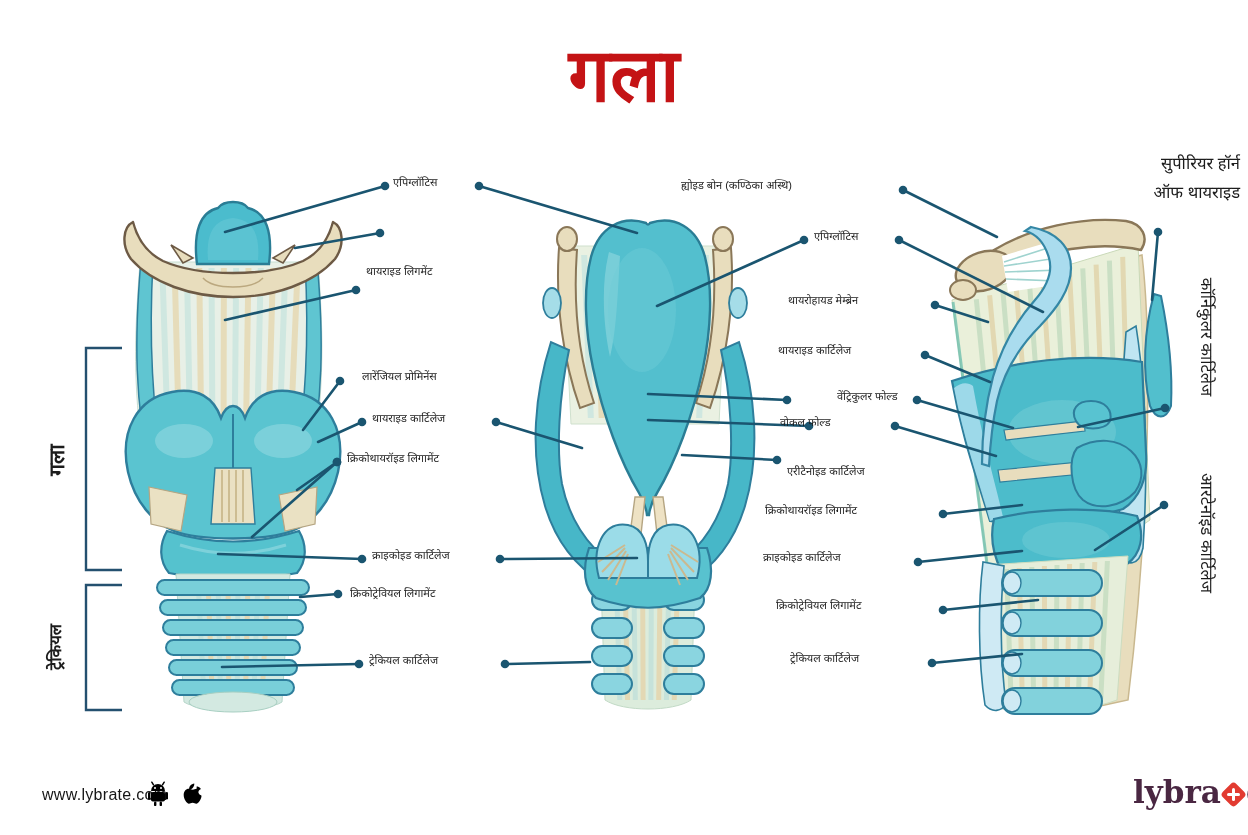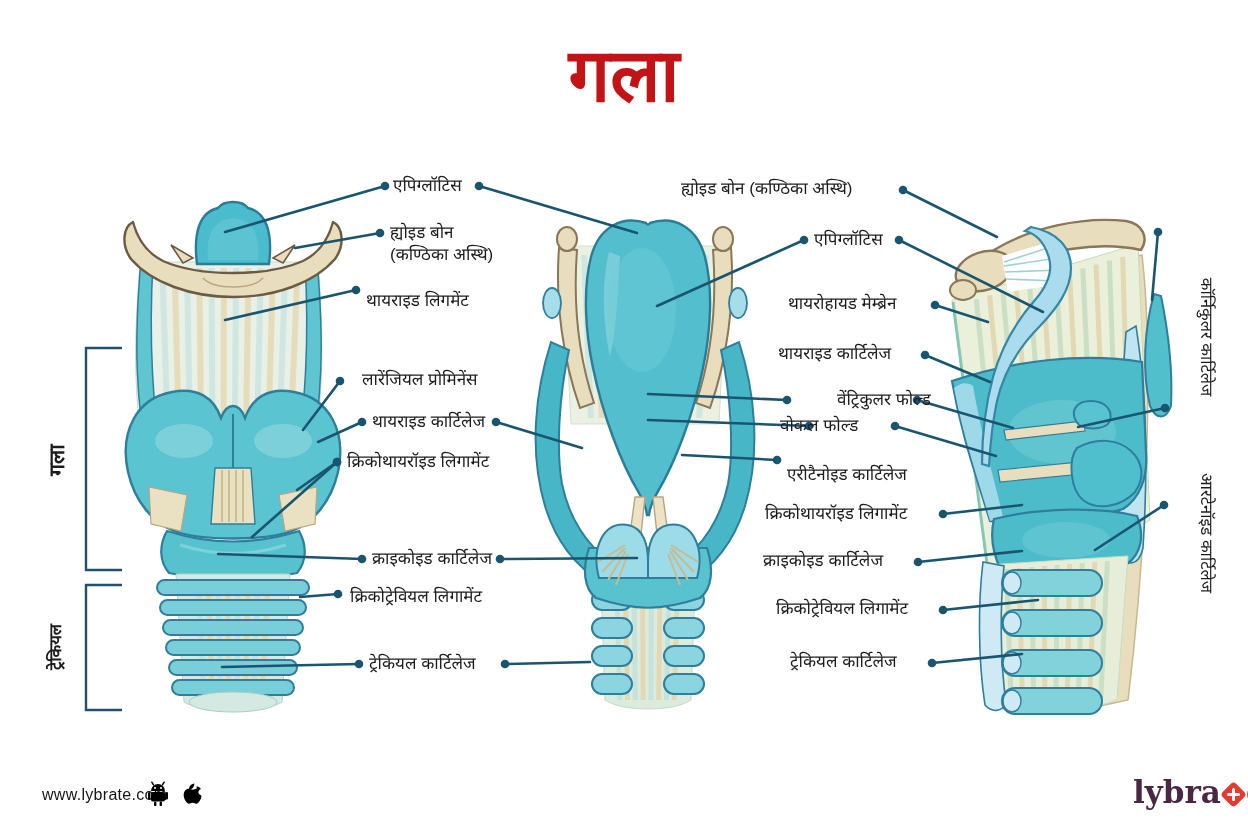--- a/index.html
+++ b/index.html
@@ -1,21 +1,21 @@
 <!DOCTYPE html>
 <html><head>
 <meta charset="utf-8">
 <style>
   html,body{margin:0;padding:0;background:#fff;}
   .canvas{position:relative;width:1248px;height:835px;background:#fff;overflow:hidden;
           font-family:"Liberation Sans",sans-serif;}
   .title{position:absolute;left:0;top:22px;width:100%;text-align:center;margin:0;
          font-family:"Liberation Serif",serif;font-weight:700;font-size:74px;color:#c41315;}
   svg.art{position:absolute;left:0;top:0;}
-  .lbl{position:absolute;font-size:17px;line-height:1.3;color:#1c1c1c;white-space:nowrap;font-weight:500;}
+  .lbl{position:absolute;font-size:11px;line-height:1.3;color:#1c1c1c;white-space:nowrap;font-weight:500;}
   .lbl .sub{display:block;}
   .rot-cw{transform:translate(-50%,-50%) rotate(90deg);transform-origin:center;}
   .rot-ccw{transform:translate(-50%,-50%) rotate(-90deg);transform-origin:center;}
   .sup-horn{position:absolute;right:8px;top:149px;text-align:right;font-size:16.5px;line-height:1.75;color:#1c1c1c;white-space:nowrap;font-weight:500;}
   .side-larynx{font-size:21px;font-weight:600;}
   .side-trachea{font-size:16.5px;font-weight:600;}
   .footer-site{position:absolute;left:42px;top:786px;font-size:16px;color:#161616;letter-spacing:.3px;}
   .footer-icons{position:absolute;left:146px;top:780px;display:flex;gap:10px;align-items:center;}
   .logo{position:absolute;left:1133px;top:774px;display:flex;align-items:center;
         font-family:"DejaVu Serif",serif;font-size:31px;font-weight:600;color:#4a2742;}
@@ -265,44 +265,44 @@
         <line x1="1158" y1="232" x2="1152" y2="300" stroke="#1a5570" stroke-width="2.6" stroke-linecap="round"></line>
         <circle cx="1158" cy="232" r="4.3" fill="#1a5570"></circle>
         <line x1="1165" y1="408" x2="1078" y2="427" stroke="#1a5570" stroke-width="2.6" stroke-linecap="round"></line>
         <circle cx="1165" cy="408" r="4.3" fill="#1a5570"></circle>
         <line x1="1164" y1="505" x2="1095" y2="550" stroke="#1a5570" stroke-width="2.6" stroke-linecap="round"></line>
         <circle cx="1164" cy="505" r="4.3" fill="#1a5570"></circle>
       </g>
   </svg>
 
   <div class="lbl" style="left:393px;top:175px">एपिग्लॉटिस</div>
-  <div class="lbl" style="left:390px;top:222px">
-    <span>ह्योइड बोन</span>
-    <span class="sub">(कण्ठिका अस्थि)</span>
-  </div>
-  <div class="lbl" style="left:366px;top:290px">थायराइड लिगमेंट</div>
+  <div class="lbl" style="left:366px;top:264px">थायराइड लिगमेंट</div>
   <div class="lbl" style="left:362px;top:369px">लारेंजियल प्रोमिनेंस</div>
   <div class="lbl" style="left:372px;top:411px">थायराइड कार्टिलेज</div>
   <div class="lbl" style="left:347px;top:451px">क्रिकोथायरॉइड लिगामेंट</div>
   <div class="lbl" style="left:372px;top:548px">क्राइकोइड कार्टिलेज</div>
   <div class="lbl" style="left:350px;top:586px">क्रिकोट्रेवियल लिगामेंट</div>
   <div class="lbl" style="left:369px;top:653px">ट्रेकियल कार्टिलेज</div>
 
   <div class="lbl" style="left:681px;top:178px">ह्योइड बोन (कण्ठिका अस्थि)</div>
   <div class="lbl" style="left:814px;top:229px">एपिग्लॉटिस</div>
   <div class="lbl" style="left:788px;top:293px">थायरोहायड मेम्ब्रेन</div>
   <div class="lbl" style="left:778px;top:343px">थायराइड कार्टिलेज</div>
   <div class="lbl" style="left:837px;top:389px">वेंट्रिकुलर फोल्ड</div>
   <div class="lbl" style="left:780px;top:415px">वोकल फोल्ड</div>
   <div class="lbl" style="left:787px;top:464px">एरीटैनोइड कार्टिलेज</div>
   <div class="lbl" style="left:765px;top:503px">क्रिकोथायरॉइड लिगामेंट</div>
   <div class="lbl" style="left:763px;top:550px">क्राइकोइड कार्टिलेज</div>
   <div class="lbl" style="left:776px;top:598px">क्रिकोट्रेवियल लिगामेंट</div>
   <div class="lbl" style="left:790px;top:651px">ट्रेकियल कार्टिलेज</div>
 
+  <div class="sup-horn">
+    <span>सुपीरियर हॉर्न</span><br>
+    <span>ऑफ थायराइड</span>
+  </div>
   <div class="lbl rot-cw" style="left:1206px;top:337px;font-size:16.5px">कॉर्निकुलर कार्टिलेज</div>
   <div class="lbl rot-cw" style="left:1206px;top:533px;font-size:16.5px">आरटेनॉइड कार्टिलेज</div>
 
   <div class="lbl rot-ccw side-larynx" style="left:57px;top:460px">गला</div>
   <div class="lbl rot-ccw side-trachea" style="left:56px;top:647px">ट्रेकियल</div>
 
   <div class="footer-site">www.lybrate.com</div>
   <div class="footer-icons">
     <svg width="24" height="27" viewBox="0 0 24 27">
       <path d="M5,11 a7,7 0 0 1 14,0 z" fill="#000"></path>

